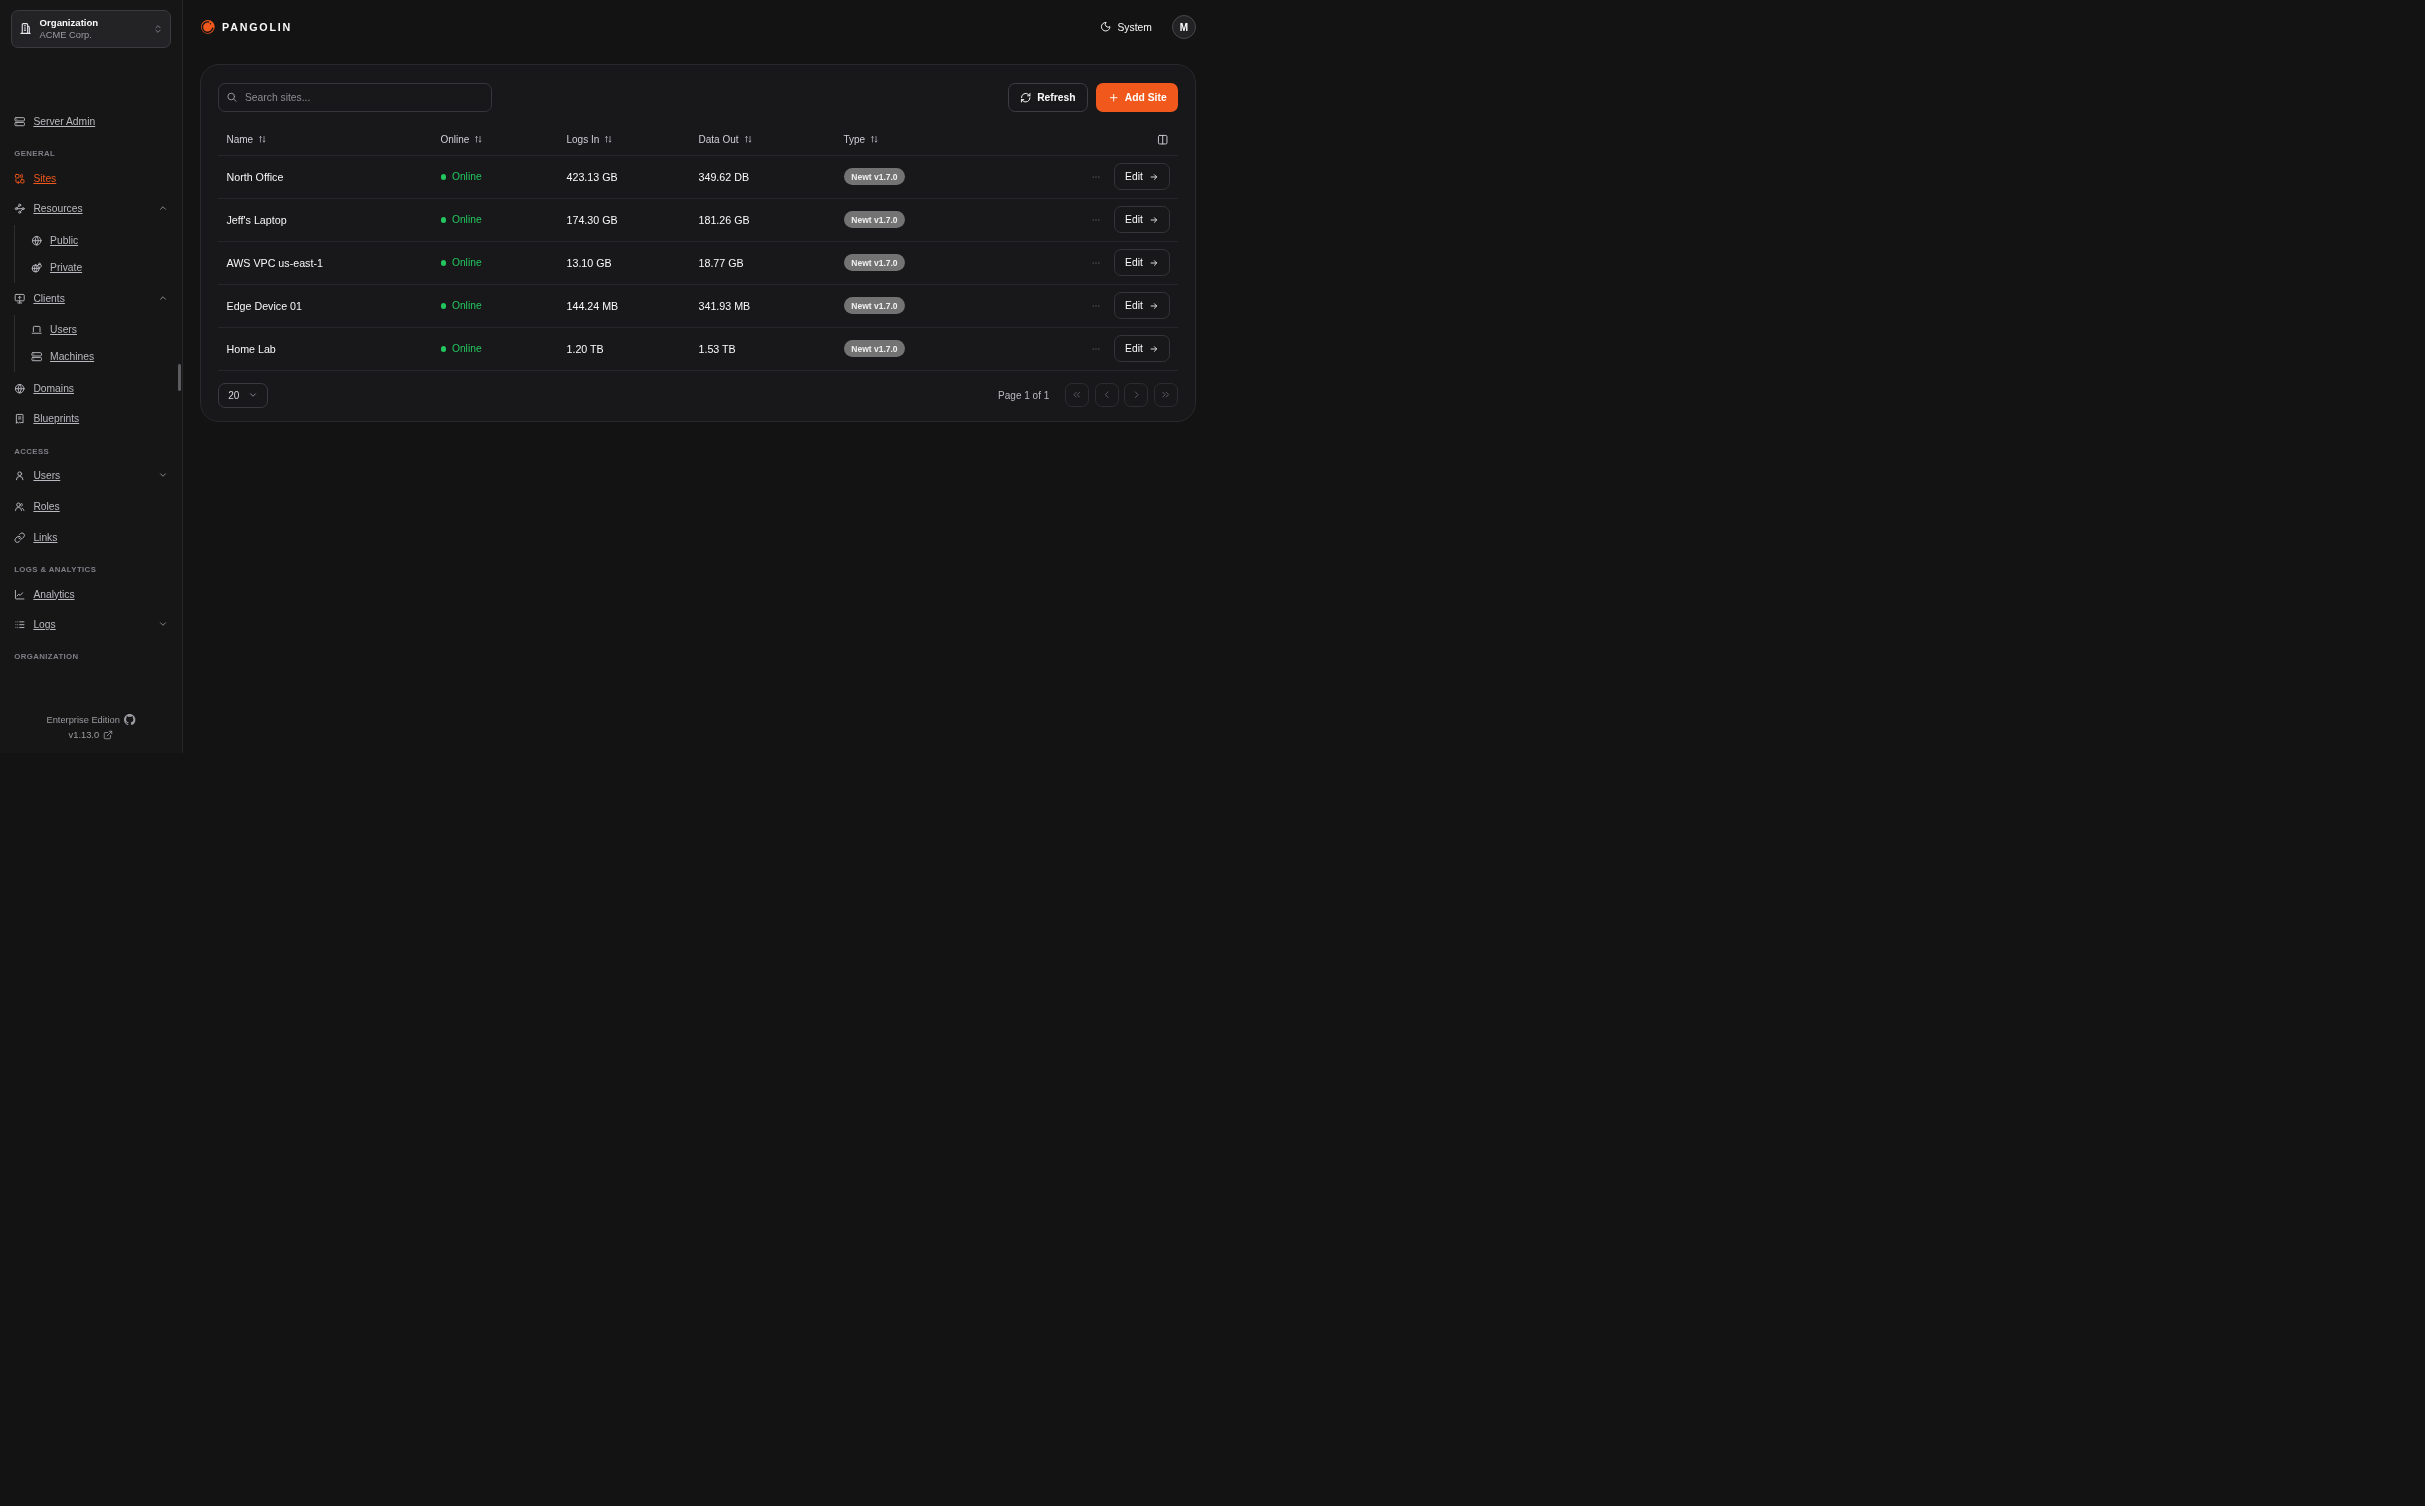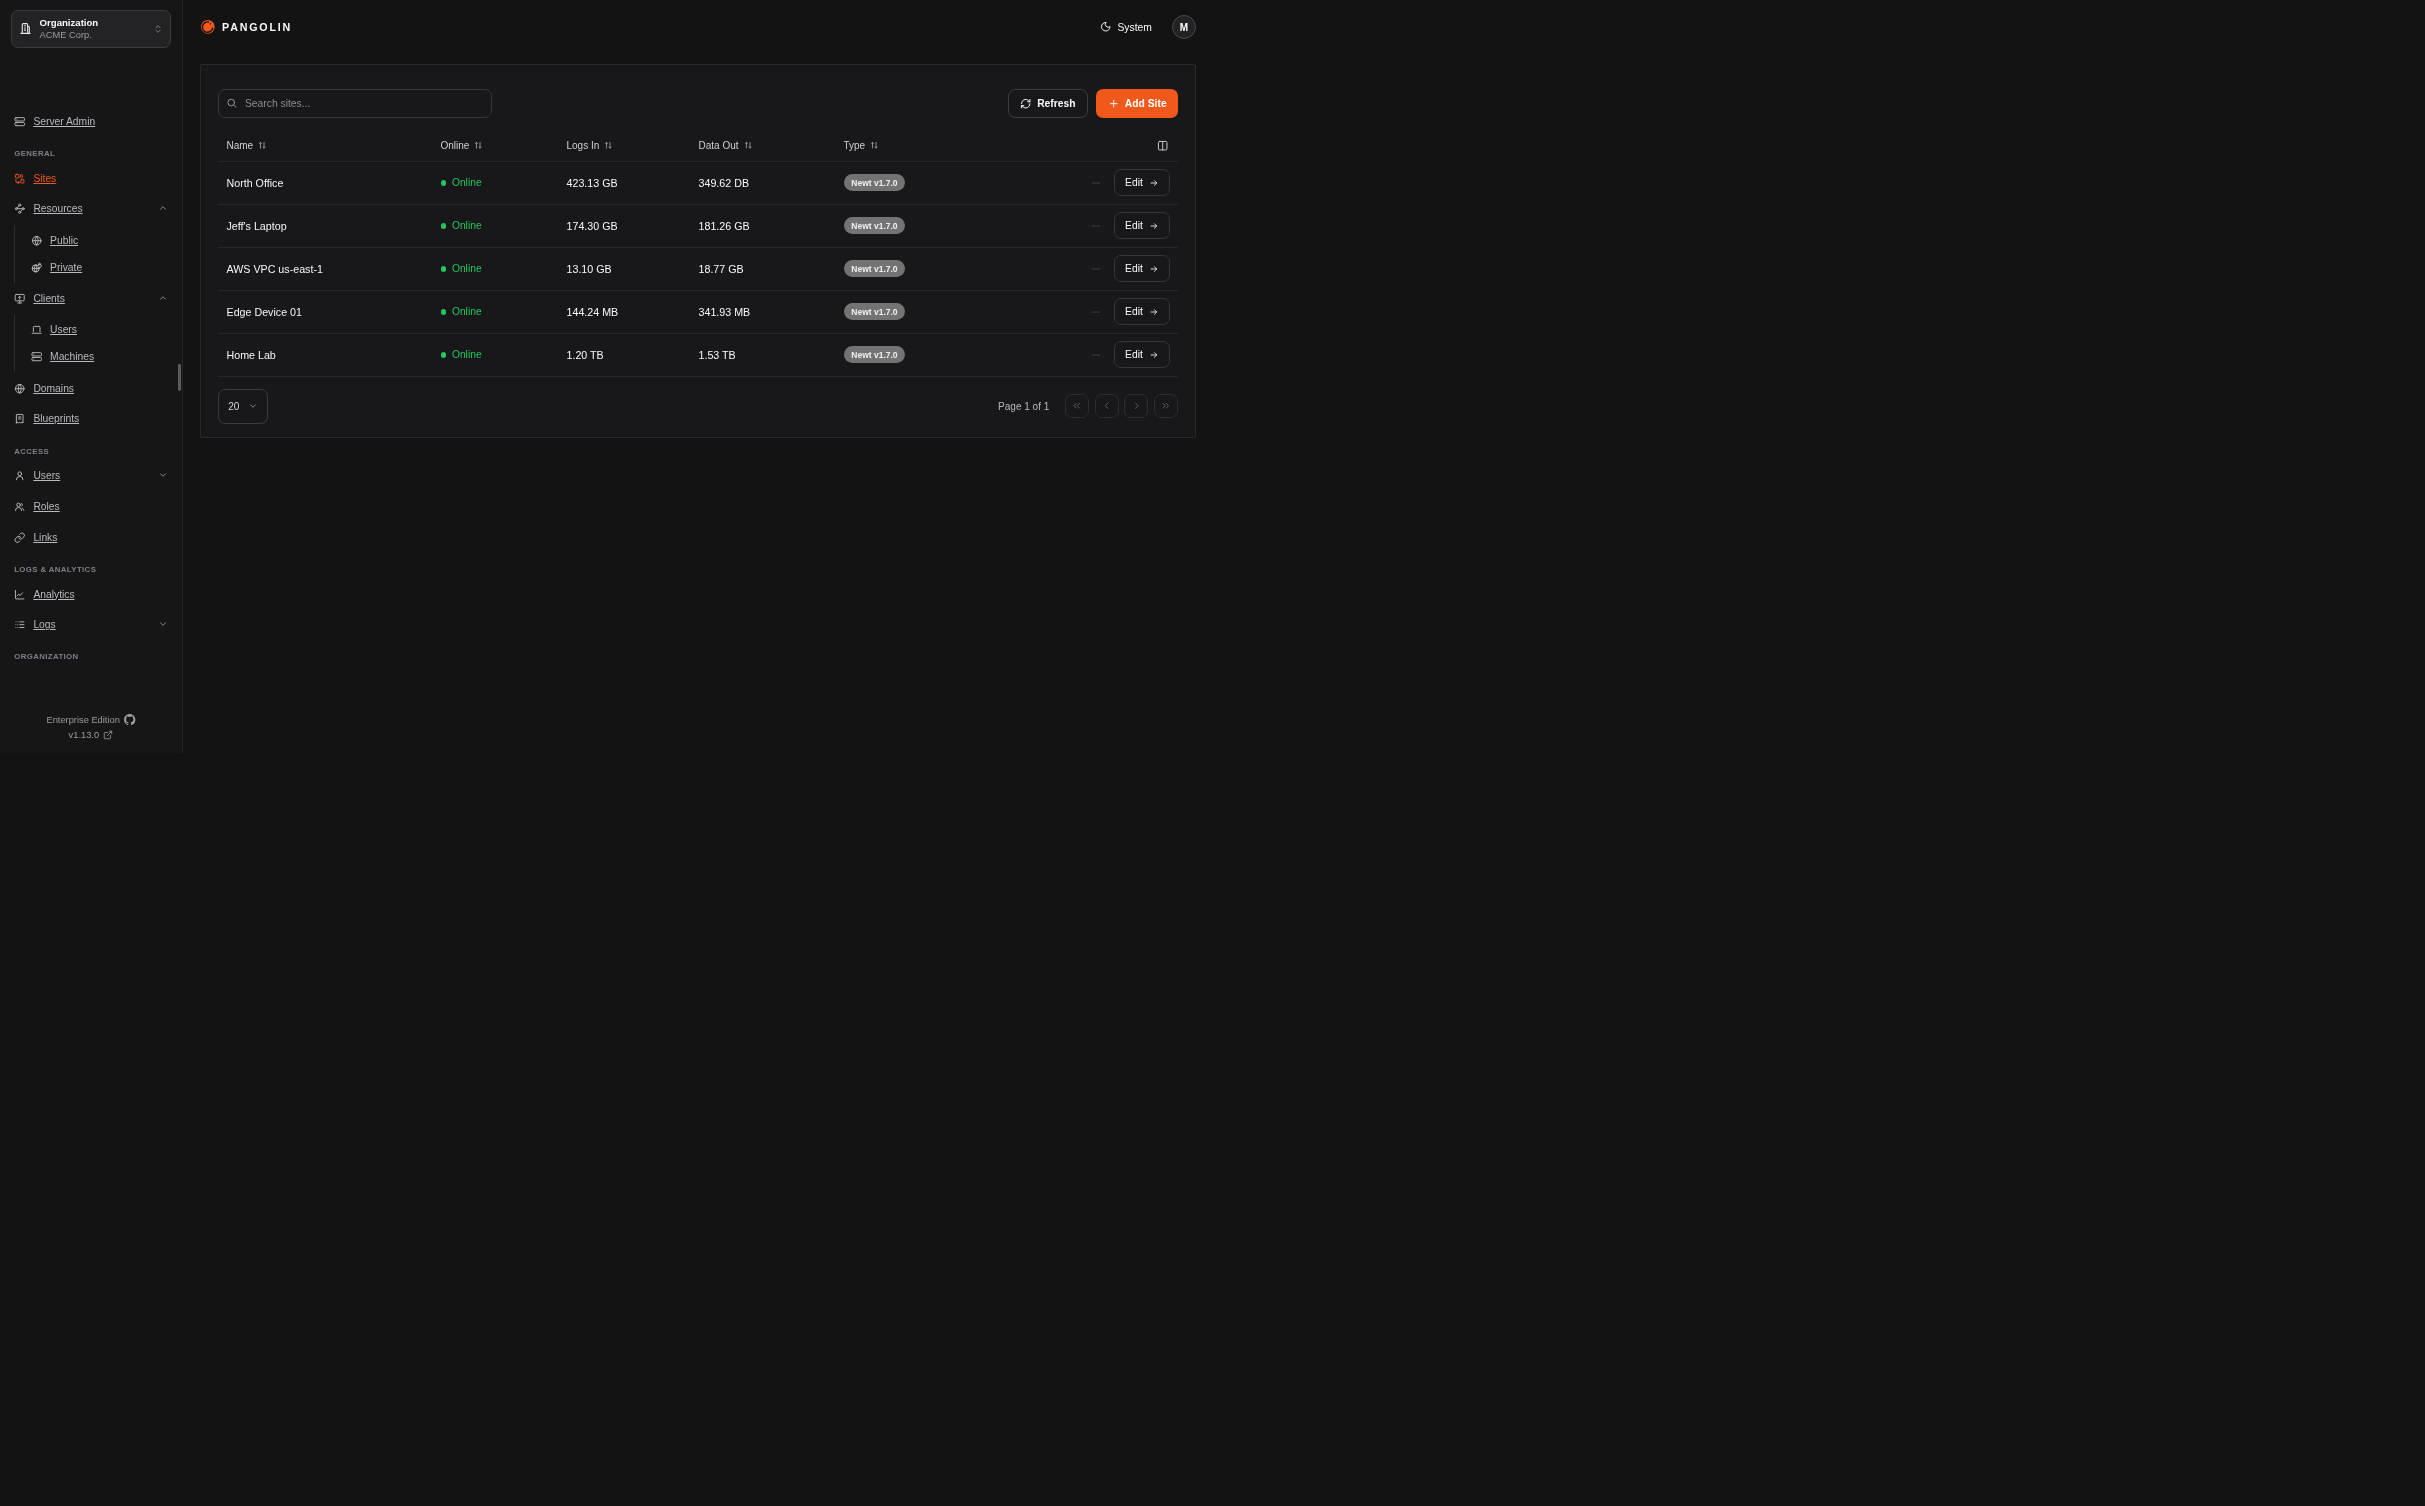--- a/index.html
+++ b/index.html
@@ -90,22 +90,22 @@
     display:flex;align-items:center;justify-content:center;font-family:inherit;
   }
 
   .page-head{margin-top:20px}
   .page-head h1{margin:0;font-size:21.4px;font-weight:800;letter-spacing:-0.2px}
   .page-head p{margin:5px 0 0;color:var(--muted);font-size:11px;font-weight:400}
 
   
   .card{
     margin-top:24px;background:var(--card-bg);
-    border:0.7px solid var(--border);border-radius:2px;
-    padding:24px 17px 13px;
+    border:0.7px solid var(--border);border-radius:19px;
+    padding:18px 17px 13px;
   }
   .toolbar{display:flex;align-items:center;justify-content:space-between}
   .search{position:relative;width:274px}
   .search .icon{position:absolute;left:7.8px;top:50%;transform:translateY(-50%);color:#9b9ba3}
   .search input{
     width:100%;height:28.5px;background:transparent;
     border:0.7px solid #36363c;border-radius:7.1px;
     color:#e8e8ec;padding:0 8.5px 0 26px;font-size:10.3px;font-family:inherit;outline:none;
   }
   .search input::placeholder{color:#8b8b93}
@@ -138,21 +138,21 @@
   .menu-btn{background:none;border:none;color:#d7d7db;cursor:pointer;padding:2.8px;display:flex}
   .edit-btn{
     display:inline-flex;align-items:center;gap:5.7px;height:27px;padding:0 10px;
     border:0.7px solid #343439;border-radius:7.1px;background:transparent;
     color:var(--text);font-size:10.3px;font-weight:500;cursor:pointer;font-family:inherit;
   }
 
   
   .pagination{display:flex;align-items:center;justify-content:space-between;margin-top:12px}
   .page-size{
-    display:inline-flex;align-items:center;gap:8.5px;height:35px;padding:0 9.3px;
+    display:inline-flex;align-items:center;gap:8.5px;height:25px;padding:0 9.3px;
     border:0.7px solid #3a3a40;border-radius:7.1px;background:transparent;
     color:#d6d6dc;font-size:10px;cursor:pointer;font-family:inherit;
   }
   .page-size .icon{color:#9b9ba3}
   .pag-right{display:flex;align-items:center;gap:5.7px}
   .page-info{color:#b9b9c0;font-size:10px;margin-right:10px}
   .pg-btn{
     width:24px;height:24px;border:0.7px solid #2c2c31;border-radius:7.1px;
     background:transparent;color:#5d5d64;cursor:pointer;
     display:flex;align-items:center;justify-content:center;

